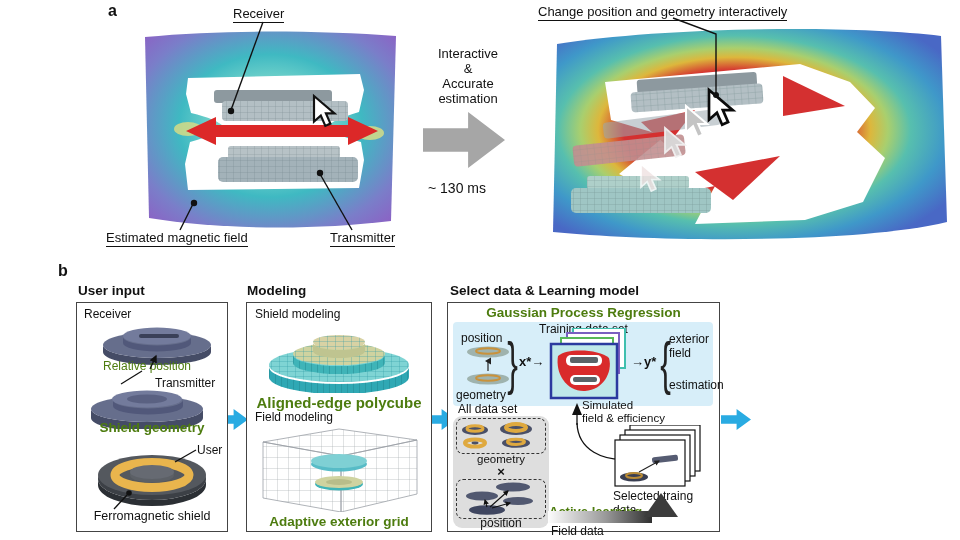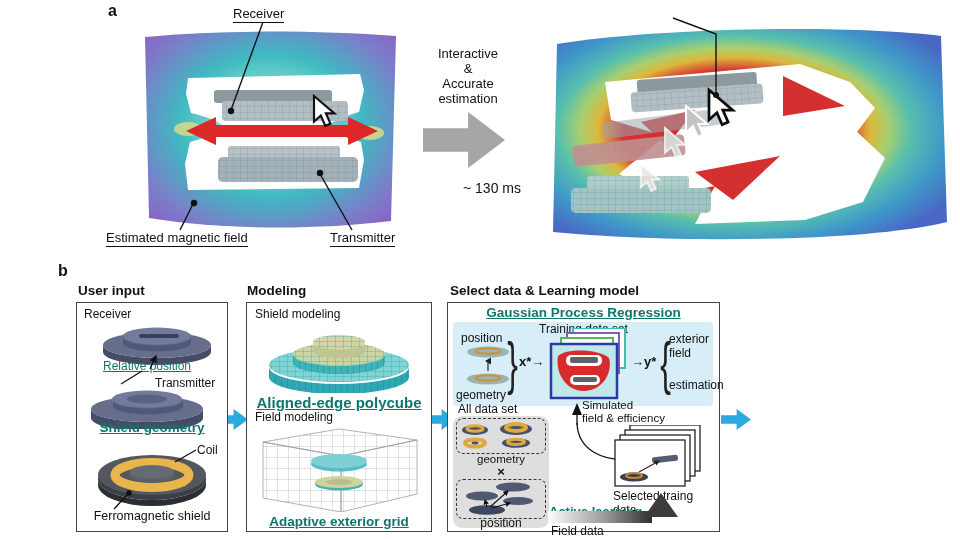--- a/index.html
+++ b/index.html
@@ -4,21 +4,21 @@
 <style>
   html,body{margin:0;padding:0;background:#fff;}
   #canvas{position:relative;width:960px;height:540px;background:#fff;overflow:hidden;
           font-family:"Liberation Sans",sans-serif;color:#111;}
   .abs{position:absolute;}
   .lbl{font-size:13px;color:#111;white-space:nowrap;}
   .und{border-bottom:1.4px solid #111;padding-bottom:1px;}
   .panel-letter{font-size:16px;font-weight:bold;}
   .boxtitle{font-size:13.5px;font-weight:bold;white-space:nowrap;}
   .bbox{position:absolute;border:1px solid #444;background:#fff;}
-  .red{color:#0f766e;text-decoration:underline;}
+  .red{color:#4d7c0f;}
   .bold{font-weight:bold;}
   .ctr{text-align:center;}
   .pre{white-space:pre-line;}
   .cyan-arrow{position:absolute;width:30px;height:21px;background:#29abe2;
     clip-path:polygon(0 30%,52% 30%,52% 0,100% 50%,52% 100%,52% 70%,0 70%);}
   .gray-arrow{position:absolute;width:82px;height:56px;background:#a6a6a6;
     clip-path:polygon(0 29%,55% 29%,55% 0,100% 50%,55% 100%,55% 71%,0 71%);}
   .small{font-size:12px;}
   .tiny{font-size:11.5px;}
   .brace{font-size:58px;font-weight:300;color:#222;transform:scaleX(.55);line-height:58px;}
@@ -116,27 +116,28 @@
         <use href="#cur" fill="#c4c4c4" stroke="#fff" stroke-width="1.3"></use>
       </g>
     <g transform="translate(164,66) scale(1.8)">
         <use href="#cur" fill="#fff" stroke="#0a0a0a" stroke-width="1.5"></use>
       </g>
   </svg>
 
   <span class="abs lbl und" style="left:233px;top:6px;">Receiver</span>
   <span class="abs lbl und" style="left:106px;top:230px;">Estimated magnetic field</span>
   <span class="abs lbl und" style="left:330px;top:230px;">Transmitter</span>
+  <span class="abs lbl und" style="left:538px;top:4px;">Change position and geometry interactively</span>
 
   <div class="abs lbl ctr pre" style="left:420px;top:46px;width:96px;line-height:15px;">Interactive
 &amp;
 Accurate
 estimation</div>
   <div class="gray-arrow" style="left:423px;top:112px;"></div>
-  <span class="abs" style="left:428px;top:180px;font-size:14px;margin-left:35px;">~ 130 ms</span>
+  <span class="abs" style="left:428px;top:180px;font-size:14px;">~ 130 ms</span>
 
   <span class="abs panel-letter" style="left:58px;top:262px;">b</span>
 
   <div class="cyan-arrow" style="left:218px;top:409px;"></div>
   <div class="cyan-arrow" style="left:426px;top:409px;"></div>
   <div class="cyan-arrow" style="left:721px;top:409px;"></div>
 
   <span class="abs boxtitle" style="left:78px;top:283px;">User input</span>
   <div class="bbox" style="left:76px;top:302px;width:150px;height:228px;">
     <span class="abs small" style="left:7px;top:4px;">Receiver</span>
@@ -158,21 +159,21 @@
     </svg>
     <span class="abs bold red" style="left:0;top:117px;width:150px;text-align:center;font-size:13.5px;">Shield geometry</span>
     <svg class="abs" style="left:18px;top:138px;" width="114" height="68" viewBox="0 0 114 68">
       <path d="M3,38 A54,21 0 0 0 111,38 L111,44 A54,21 0 0 1 3,44 Z" fill="#2b2f34"></path>
       <ellipse cx="57" cy="38" rx="54" ry="21" fill="#3c4046"></ellipse>
       <ellipse cx="57" cy="34" rx="54" ry="20" fill="#54585e"></ellipse>
       <ellipse cx="57" cy="34" rx="37" ry="12.5" fill="none" stroke="#e9b54d" stroke-width="9"></ellipse>
       <ellipse cx="57" cy="34" rx="22" ry="7.5" fill="#5c6066"></ellipse>
       <ellipse cx="57" cy="31" rx="22" ry="7" fill="#666a72"></ellipse>
     </svg>
-    <span class="abs small" style="left:120px;top:140px;">Coil</span>
+    <span class="abs small" style="left:120px;top:140px;">User</span>
     <span class="abs" style="left:2px;top:206px;width:146px;text-align:center;font-size:12.5px;">Ferromagnetic shield</span>
   </div>
 
   <span class="abs boxtitle" style="left:247px;top:283px;">Modeling</span>
   <div class="bbox" style="left:246px;top:302px;width:184px;height:228px;">
     <span class="abs small" style="left:8px;top:4px;">Shield modeling</span>
     <svg class="abs" style="left:16px;top:18px;" width="152" height="72" viewBox="0 0 152 72">
       <defs>
         <pattern id="vs" width="6" height="10" patternUnits="userSpaceOnUse">
           <path d="M0,0 V10" stroke="#1d7f8a" stroke-width="0.8" fill="none"></path>

